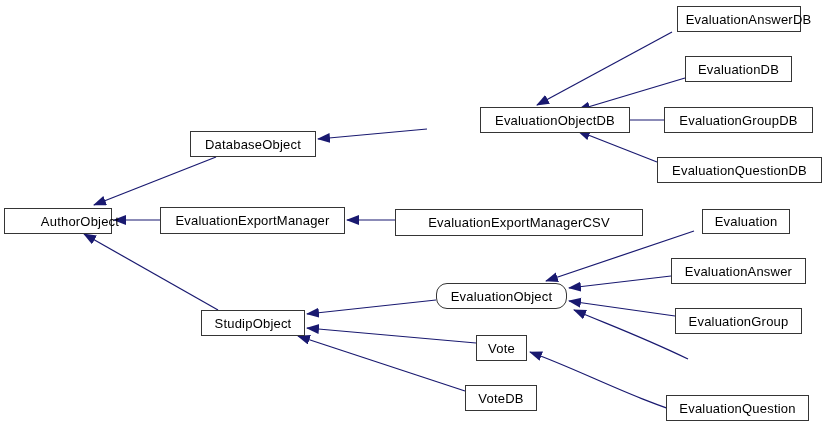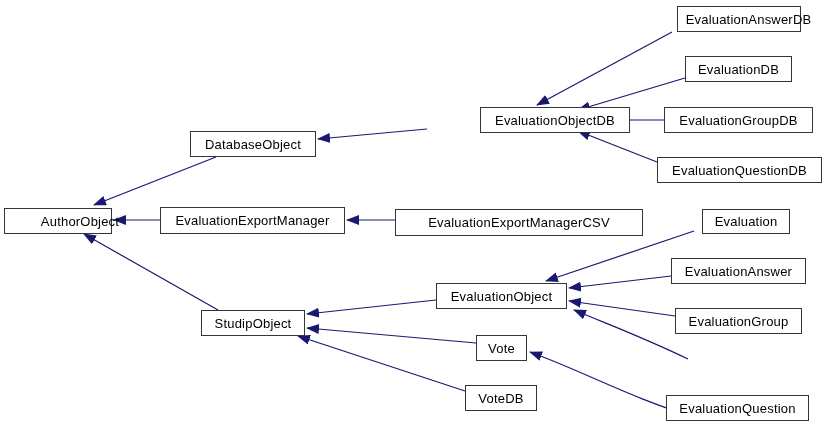--- a/index.html
+++ b/index.html
@@ -75,21 +75,21 @@
   <div class="node" style="left:4px;   top:208px; width:108px; height:26px;padding-left:44px;">AuthorObject</div>
   <div class="node" style="left:190px; top:131px; width:126px; height:26px;">DatabaseObject</div>
   <div class="node" style="left:442px; top:107px; width:150px; height:26px;margin-left:38px;">EvaluationObjectDB</div>
   <div class="node" style="left:677px; top:6px;   width:124px; height:26px;padding-left:19px;">EvaluationAnswerDB</div>
   <div class="node" style="left:664px; top:107px; width:149px; height:26px;">EvaluationGroupDB</div>
   <div class="node" style="left:685px; top:56px;  width:107px; height:26px;">EvaluationDB</div>
   <div class="node" style="left:657px; top:157px; width:165px; height:26px;">EvaluationQuestionDB</div>
   <div class="node" style="left:160px; top:207px; width:185px; height:27px;">EvaluationExportManager</div>
   <div class="node" style="left:395px; top:209px; width:248px; height:27px;">EvaluationExportManagerCSV</div>
   <div class="node" style="left:201px; top:310px; width:104px; height:26px;">StudipObject</div>
-  <div class="node" style="left:436px; top:283px; width:131px; height:26px;">EvaluationObject</div>
+  <div class="node" style="left:436px; top:283px; width:131px; height:26px;border-radius:11px;">EvaluationObject</div>
   <div class="node" style="left:702px; top:209px; width:88px;  height:25px;">Evaluation</div>
   <div class="node" style="left:671px; top:258px; width:135px; height:26px;">EvaluationAnswer</div>
   <div class="node" style="left:675px; top:308px; width:127px; height:26px;">EvaluationGroup</div>
   <div class="node" style="left:666px; top:358px; width:143px; height:26px;margin-top:37px;">EvaluationQuestion</div>
   <div class="node" style="left:476px; top:335px; width:51px;  height:26px;">Vote</div>
   <div class="node" style="left:465px; top:385px; width:72px;  height:26px;">VoteDB</div>
 
 </div>
 
 </body></html>

